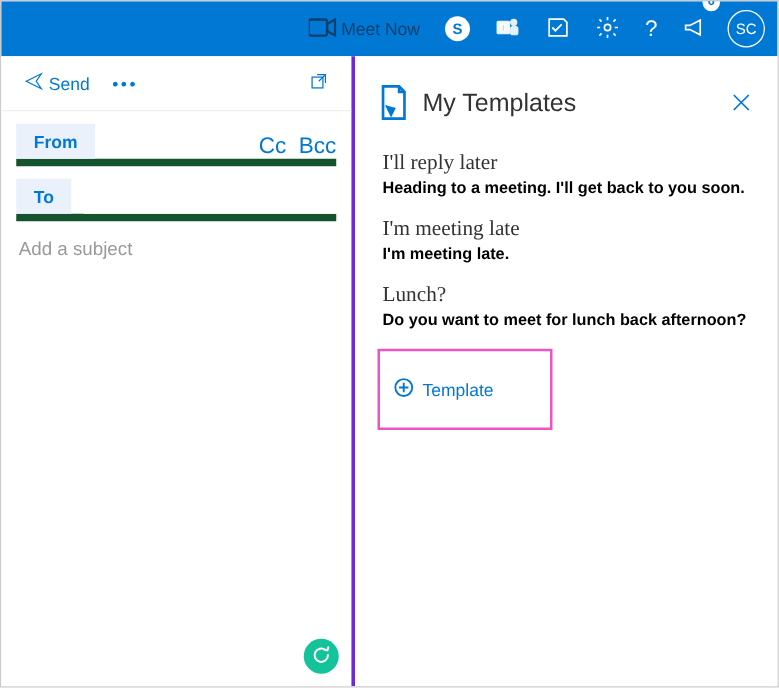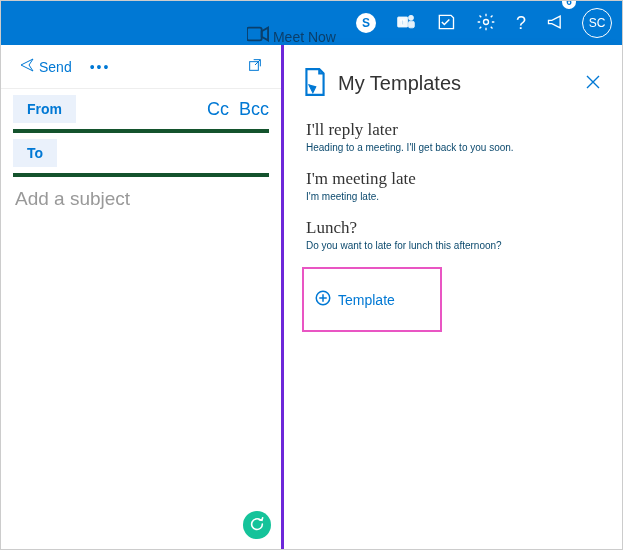--- a/index.html
+++ b/index.html
@@ -25,21 +25,21 @@
   }
   .topbar .item {
     display: flex;
     align-items: center;
     gap:4px;
     height: 100%;
     padding: 0 4px;
     cursor: pointer;
     font-size: 14px;
   }
-  .topbar .meet-now { color: #0a3f6b; fill:#0a3f6b;align-items:flex-end; }
+  .topbar .meet-now { color: #0a3f6b; fill:#0a3f6b; }
   .topbar .meet-now svg { width:22px; height:16px; }
   .topbar svg { width:20px; height:20px; fill:#fff; stroke:#fff; }
   .skype-icon { background:#fff; color:#0078d4; border-radius:50%; width:20px; height:20px; display:flex; align-items:center; justify-content:center; font-weight:bold; font-size:12px;}
   .avatar {
     width: 30px; height: 30px; border:1px solid #fff; border-radius:50%;
     display:flex; align-items:center; justify-content:center;
     font-size:12px; font-weight:400; color:#fff;
   }
   .badge-wrap { position:relative; }
   .badge {
@@ -55,51 +55,51 @@
 
   .cmdbar {
     height:44px; display:flex; align-items:center; padding:0 12px;
     border-bottom:1px solid #eee; gap:6px;
   }
   .cmdbar .btn { color:#0078d4; display:flex; align-items:center; gap:4px; padding:4px 6px; cursor:pointer; }
   .cmdbar .btn svg { width:16px; height:16px; fill:none; stroke:#0078d4; stroke-width:1.5;}
   .cmdbar .spacer { flex:1; }
 
   .fields { padding:0 12px; }
-  .row { display:flex; align-items:center; height:44px; border-bottom:4px solid #14532d; gap:10px;}
+  .row { display:flex; align-items:flex-end; height:44px; border-bottom:6px solid #14532d; gap:10px;}
   .pill {
     background:#eaf1fb; color:#0078d4; font-weight:600;
     padding:6px 14px; cursor:pointer; font-size:14px;
   }
   .cc { color:#0078d4; cursor:pointer; font-size:18px; }
   .row .grow { flex:1; }
   .subject-row { height:44px; display:flex; align-items:center; }
   .subject-input {
-    border:none; width:100%; font-size:19px; outline:none; color:#333;
+    border:none; width:100%; font-size:15px; outline:none; color:#333;
   }
   .subject-input::placeholder { color:#999; }
 
   .grammarly {
     position:absolute; bottom:10px; right:10px;
     width:28px; height:28px; border-radius:50%;
     background:#15c39a; display:flex; align-items:center; justify-content:center;
   }
 
   
   .panel-header {
     display:flex; align-items:center; padding:22px 18px 14px 18px;
   }
   .panel-header .title { font-size:20px; color:#333; margin-left:10px; font-weight:400;}
   .panel-header .close { margin-left:auto; color:#0078d4; cursor:pointer; padding:4px;}
   .doc-icon { width:26px; height:30px; }
 
   .template-list { padding:0 18px 0 22px; }
   .tpl { padding:6px 0 10px 0; cursor:pointer; }
   .tpl .t-title { font-size:17px; color:#333; margin-bottom:2px;font-family:Liberation Serif, serif; }
-  .tpl .t-body  { font-size:10px; color:#0c4a6e; }
+  .tpl .t-body  { font-size:13px; color:#000000;font-weight:bold; }
 
   .add-template {
     display:flex; align-items:center; gap:6px;
     margin:6px 18px; padding:20px 10px;
     border:2px solid #e955c3; width:140px;
     color:#0078d4; cursor:pointer; font-size:14px;
   }
   .add-template svg { width:18px; height:18px; fill:none; stroke:#0078d4; stroke-width:2;}
 </style>
 </head>
@@ -229,21 +229,21 @@
       <div class="tpl">
         <div class="t-title">I'll reply later</div>
         <div class="t-body">Heading to a meeting. I'll get back to you soon.</div>
       </div>
       <div class="tpl">
         <div class="t-title">I'm meeting late</div>
         <div class="t-body">I'm meeting late.</div>
       </div>
       <div class="tpl">
         <div class="t-title">Lunch?</div>
-        <div class="t-body">Do you want to late for lunch this afternoon?</div>
+        <div class="t-body">Do you want to meet for lunch back afternoon?</div>
       </div>
     </div>
 
     <div class="add-template">
       <span>
         <svg viewBox="0 0 24 24">
             <circle cx="12" cy="12" r="9"></circle>
             <path d="M12 7 v10 M7 12 h10"></path>
           </svg>
       </span>

